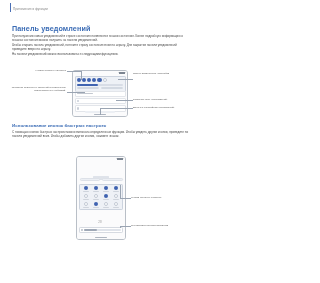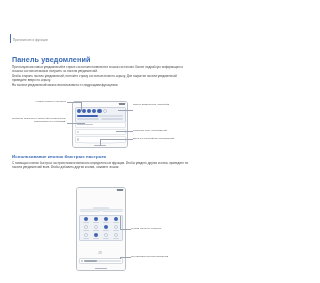--- a/index.html
+++ b/index.html
@@ -1,21 +1,21 @@
 <!DOCTYPE html>
 <html><head>
 <meta charset="utf-8">
 <style>
   html,body{margin:0;padding:0;}
   body{
     width:200px;height:283px;background:#ffffff;
     font-family:"Liberation Sans",sans-serif;
     color:#3f3f3f;overflow:hidden;position:relative;
   }
-  .page{position:relative;width:200px;height:230px;margin-top:31px;}
+  .page{position:relative;width:200px;height:230px;}
 
   
   .runhead{
     position:absolute;left:13px;top:6.5px;
     font-size:3.1px;letter-spacing:.05px;color:#8a8a8a;
     white-space:nowrap;
   }
   .runbar{
     position:absolute;left:9.5px;top:3px;width:1.1px;height:9px;
     background:#4a6fb5;

